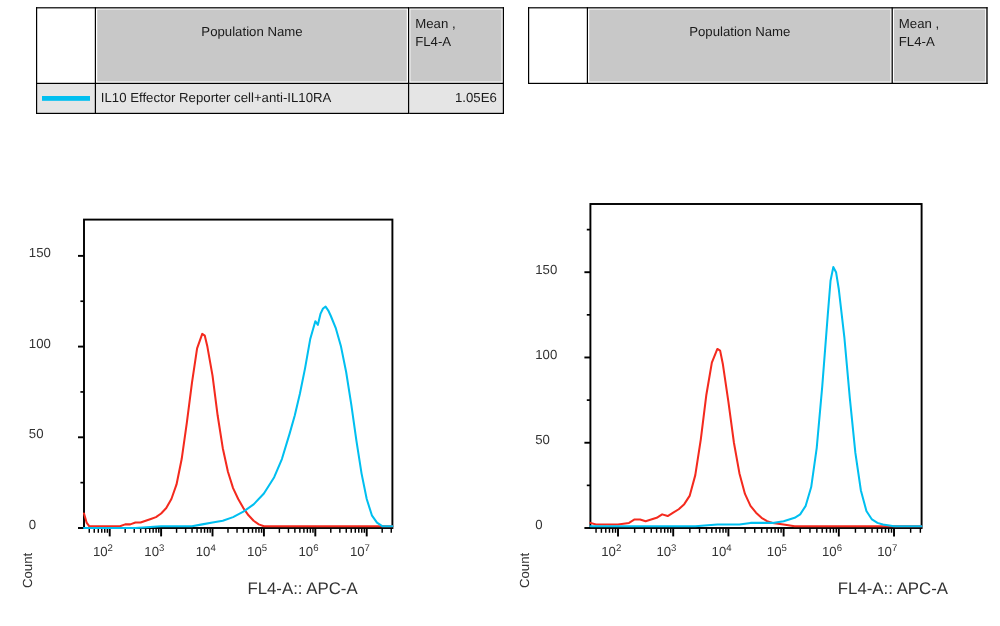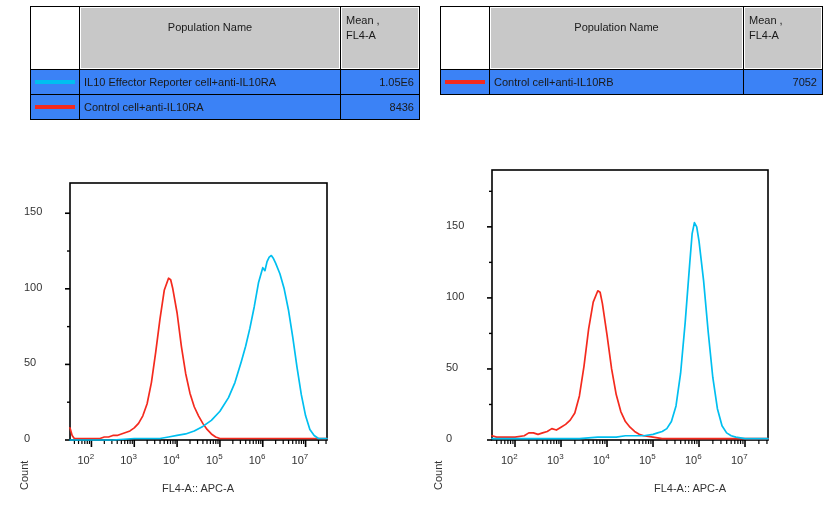--- a/index.html
+++ b/index.html
@@ -11,21 +11,21 @@
   .panel{position:absolute;}
 
   
   .legend-table{border-collapse:collapse;table-layout:fixed;background:#fff;}
   .legend-table td{
     border:1px solid #000;
     font-size:11px;
     padding:0;
     vertical-align:middle;
     height:24px;
-    background:#3b82f6;
+    background:#e5e5e5;
   }
   .legend-table tr.head td{height:48px;vertical-align:top;}
   .legend-table td.swatch-cell{width:48px;}
   .legend-table td.name-cell{padding:0 4px;text-align:left;}
   .legend-table td.mean-cell{width:68px;padding:0 5px;text-align:right;margin-left:38px;}
   .legend-table tr.head td.name-cell,
   .legend-table tr.head td.mean-cell{
     background:#c8c8c8;
     box-shadow:inset 0 0 0 1px #ffffff;
   }
@@ -41,22 +41,22 @@
   .axis-title-y{
     position:absolute;
     font-size:11px;
     transform:rotate(-90deg);
     transform-origin:left top;
     white-space:nowrap;
     color:#333;
   }
   .axis-title-x{
     position:absolute;
-    font-size:11px;
-    text-align:center;
+    font-size:14px;
+    text-align:right;
     color:#333;
     white-space:nowrap;
   }
   .tick-label{
     position:absolute;font-size:11px;color:#333;white-space:nowrap;
   }
   .tick-label.y{text-align:left;}
   .tick-label sup{font-size:8px;vertical-align:super;}
   svg{display:block;}
 </style>
@@ -73,27 +73,20 @@
         <div>Mean ,</div>
         <div>FL4-A</div>
       </td>
     </tr>
     <tr>
       <td class="swatch-cell">
         <div class="swatch cyan"></div>
       </td>
       <td class="name-cell">IL10 Effector Reporter cell+anti-IL10RA</td>
       <td class="mean-cell">1.05E6</td>
-    </tr>
-    <tr>
-      <td class="swatch-cell">
-        <div class="swatch red"></div>
-      </td>
-      <td class="name-cell">Control cell+anti-IL10RA</td>
-      <td class="mean-cell">8436</td>
     </tr>
   </tbody>
     </table>
 </div>
 
 <div class="plot-wrap" style="left:0px;top:160px;width:400px;height:360px;">
   <div class="axis-title-y" style="left:18px;top:330px;">Count</div>
   <svg id="svg-left" width="400" height="360">
       <rect x="70" y="23" width="257" height="257" fill="none" stroke="#000" stroke-width="1.6"></rect>
       <line x1="65" y1="280" x2="70" y2="280" stroke="#000" stroke-width="1.6"></line>
@@ -166,27 +159,20 @@
 <div class="panel" style="left:440px;top:6px;">
   <table class="legend-table" style="width:383px;">
     <tbody>
         <tr class="head">
       <td class="swatch-cell"></td>
       <td class="name-cell">Population Name</td>
       <td class="mean-cell">
         <div>Mean ,</div>
         <div>FL4-A</div>
       </td>
-    </tr>
-    <tr>
-      <td class="swatch-cell">
-        <div class="swatch red"></div>
-      </td>
-      <td class="name-cell">Control cell+anti-IL10RB</td>
-      <td class="mean-cell">7052</td>
     </tr>
   </tbody>
     </table>
 </div>
 
 <div class="plot-wrap" style="left:420px;top:150px;width:413px;height:370px;">
   <div class="axis-title-y" style="left:12px;top:340px;">Count</div>
   <svg id="svg-right" width="413" height="370">
       <rect x="72" y="20" width="276" height="270" fill="none" stroke="#000" stroke-width="1.6"></rect>
       <line x1="67" y1="290" x2="72" y2="290" stroke="#000" stroke-width="1.6"></line>

